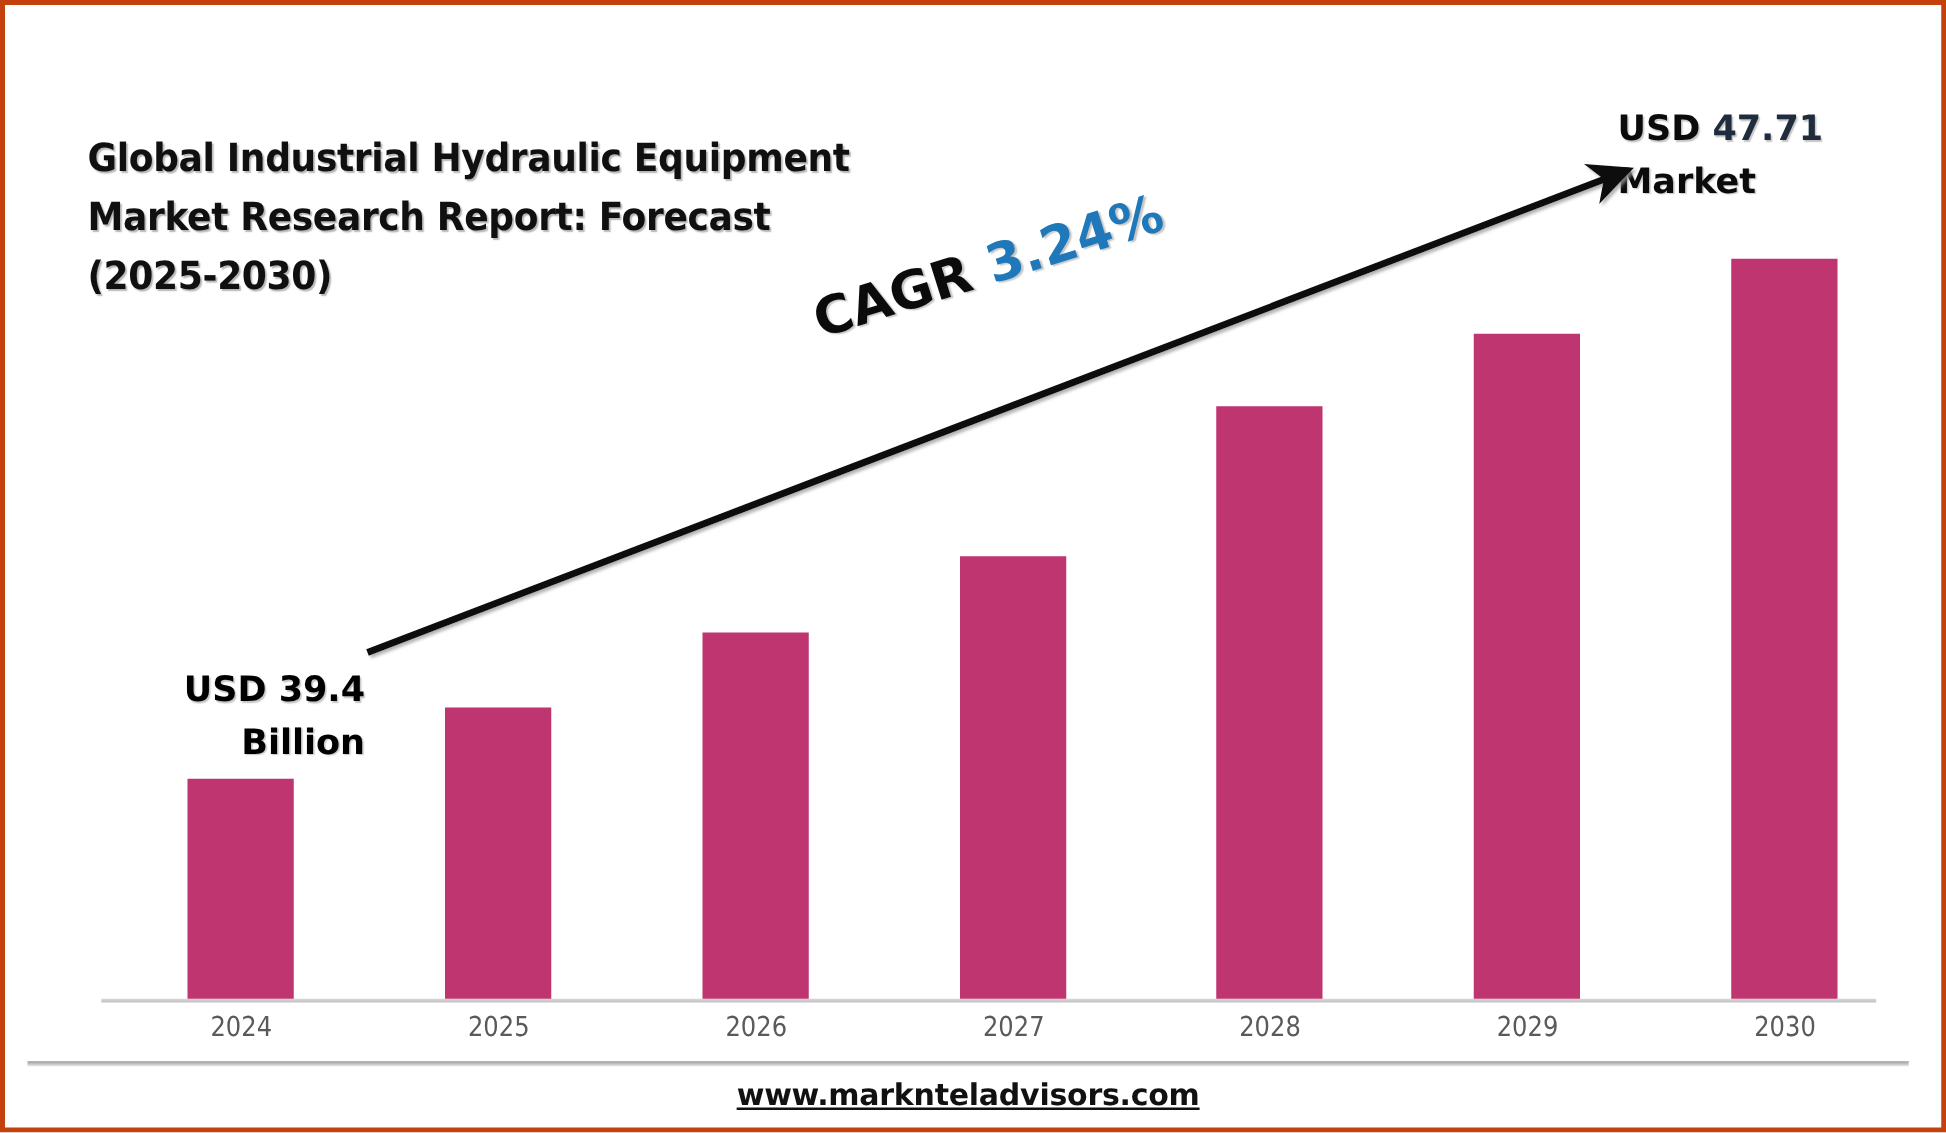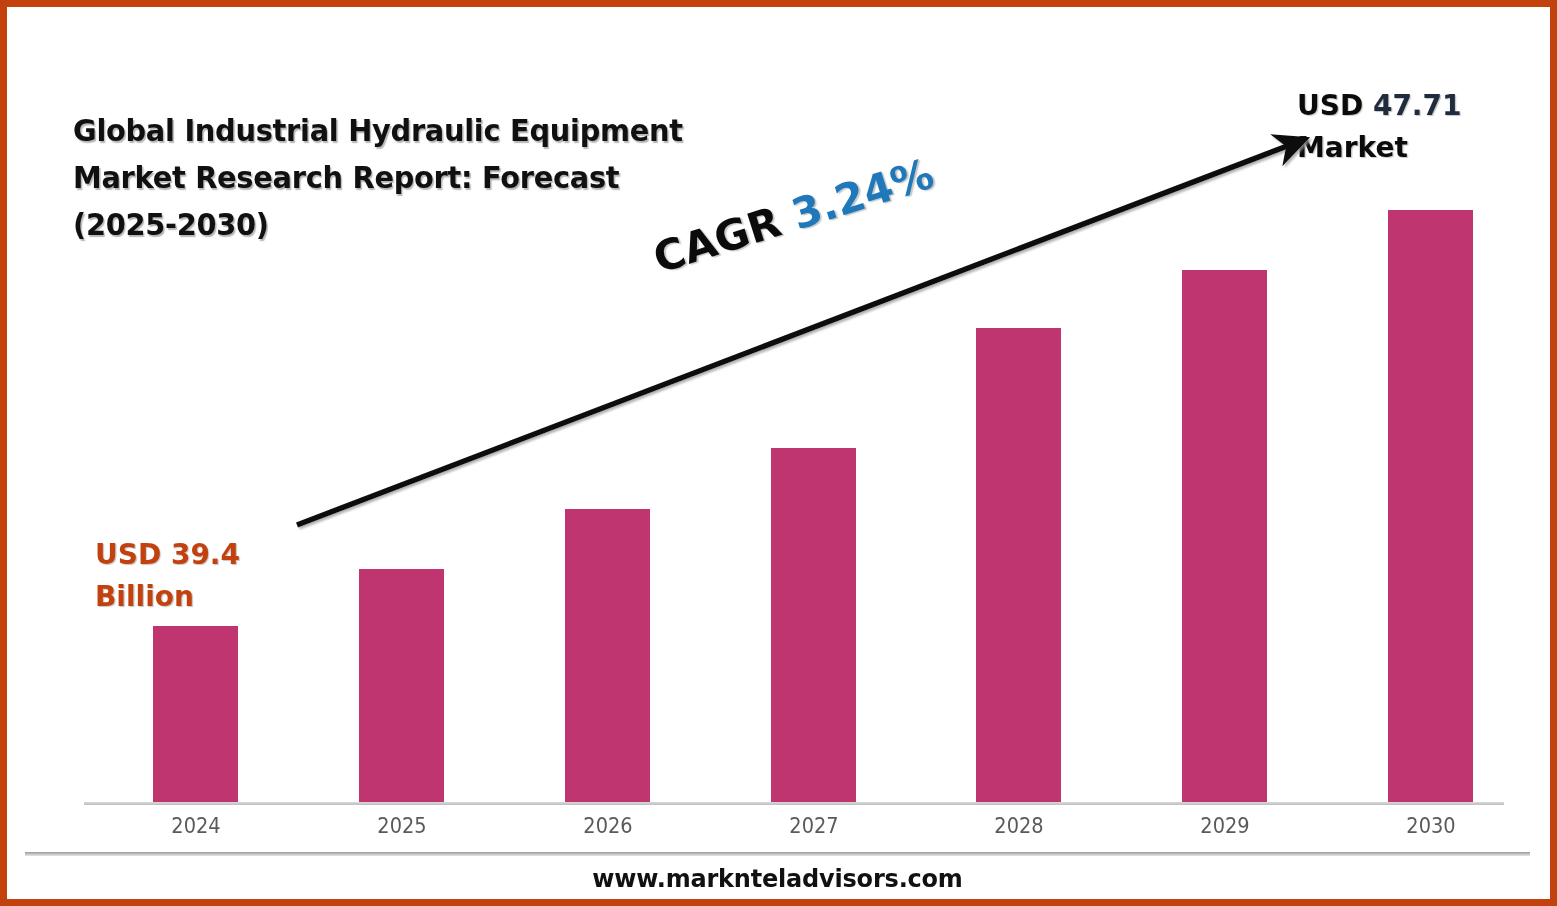--- a/index.html
+++ b/index.html
@@ -5,21 +5,21 @@
   html, body {
     margin: 0;
     padding: 0;
     background: #ffffff;
   }
   #root {
     position: relative;
     width: 1557px;
     height: 906px;
     background: #ffffff;
-    border: 7px solid #c2410c;
+    border: 4px solid #c2410c;
     box-sizing: border-box;
     overflow: hidden;
     font-family: "DejaVu Sans", sans-serif;
   }
   .canvas {
     position: absolute;
     left: 0; top: 0;
     width: 1541px;
     height: 890px;
     background: #ffffff;
@@ -75,26 +75,26 @@
     color: #5a5a5a;
     transform: scaleX(0.88);
   }
 
   
   #start-value {
     position: absolute;
     left: 88px;
     top: 527px;
     width: 200px;
-    text-align: left;
+    text-align: right;
     font-family: "DejaVu Sans", sans-serif;
     font-weight: bold;
     font-size: 28px;
     line-height: 42px;
-    color: #c2410c;
+    color: #000000;
     text-shadow: 1.2px 1.2px 1px rgba(140,140,140,0.5);
   }
   #end-value {
     position: absolute;
     left: 1290px;
     top: 78px;
     width: 230px;
     text-align: left;
     font-family: "DejaVu Sans", sans-serif;
     font-weight: bold;
@@ -141,20 +141,21 @@
     position: absolute;
     left: 0;
     top: 858px;
     width: 1541px;
     text-align: center;
     font-family: "DejaVu Sans", sans-serif;
     font-weight: bold;
     font-size: 24px;
     color: #111111;
     letter-spacing: -0.2px;
+    text-decoration: underline;
   }
 </style>
 </head>
 <body>
 
 <div id="root">
   <div class="canvas">
 
     <div id="chart-title">Global Industrial Hydraulic Equipment
 Market Research Report: Forecast

